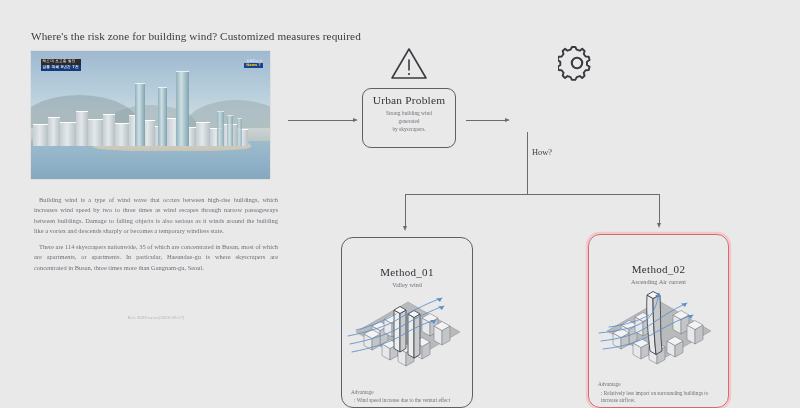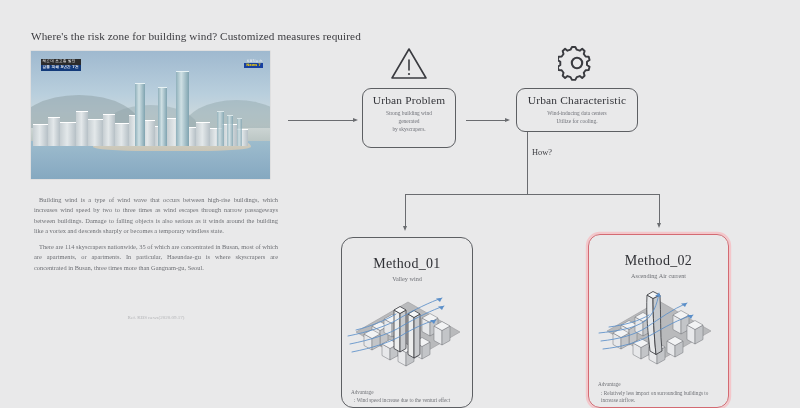--- a/index.html
+++ b/index.html
@@ -154,22 +154,22 @@
   #method1 {
     left: 341px; top: 237px; width: 132px; height: 171px;
     border: 1px solid #5d5f63;
   }
   #method2 {
     left: 588px; top: 234px; width: 141px; height: 174px;
     border: 1.4px solid #d36a72;
     box-shadow: 0 0 0 2.2px #f3c7cb;
   }
   .m-title {
-    text-align: center; font-size: 14px; color: #2f3035;
-    margin-top: 18px; letter-spacing: .3px;
+    text-align: center; font-size: 11px; color: #2f3035;
+    margin-top: 28px; letter-spacing: .3px;
   }
   .m-sub {
     text-align: center; font-size: 6.2px; color: #6f7176; margin-top: 3px;
   }
   .m-adv {
     position: absolute; left: 9px; right: 6px; bottom: 2px;
     font-size: 5.2px; line-height: 7.6px; color: #6f7176;
   }
   .m-adv .lbl { margin-bottom: 1px; }
   .m-adv .itm { padding-left: 3px; }
@@ -253,25 +253,20 @@
   <div class="flowbox" id="box-problem">
     <div class="bt">Urban Problem</div>
     <div class="bs">Strong building wind
 generated
 by skyscrapers.</div>
   </div>
 
   <div class="hline" style="left:466px;top:120px;width:42px;"></div>
   <div class="arrowR" style="left:505px;top:117.5px;"></div>
 
-  <div class="flowbox" id="box-char">
-    <div class="bt">Urban Characteristic</div>
-    <div class="bs">Wind-inducing data centers
-Utilize for cooling.</div>
-  </div>
 
   <div class="vline" style="left:527px;top:132px;height:62px;"></div>
   <div id="howlbl">How?</div>
   <div class="hline" style="left:405px;top:194px;width:255px;"></div>
   <div class="vline" style="left:405px;top:194px;height:33px;"></div>
   <div class="arrowD" style="left:402.5px;top:226px;"></div>
   <div class="vline" style="left:659px;top:194px;height:30px;"></div>
   <div class="arrowD" style="left:656.5px;top:223px;"></div>
 
   <div class="method" id="method1">

